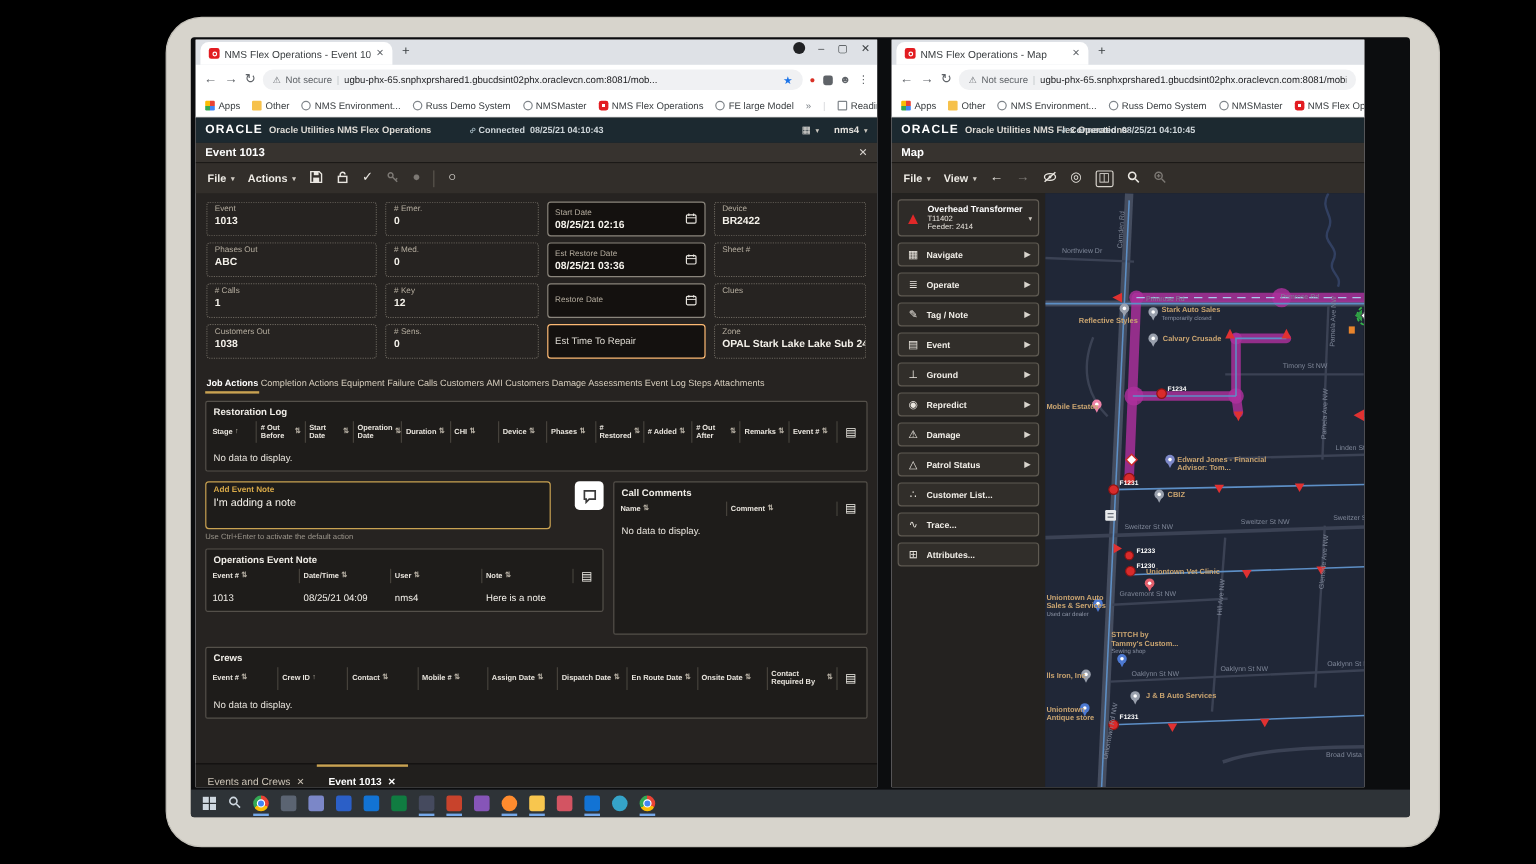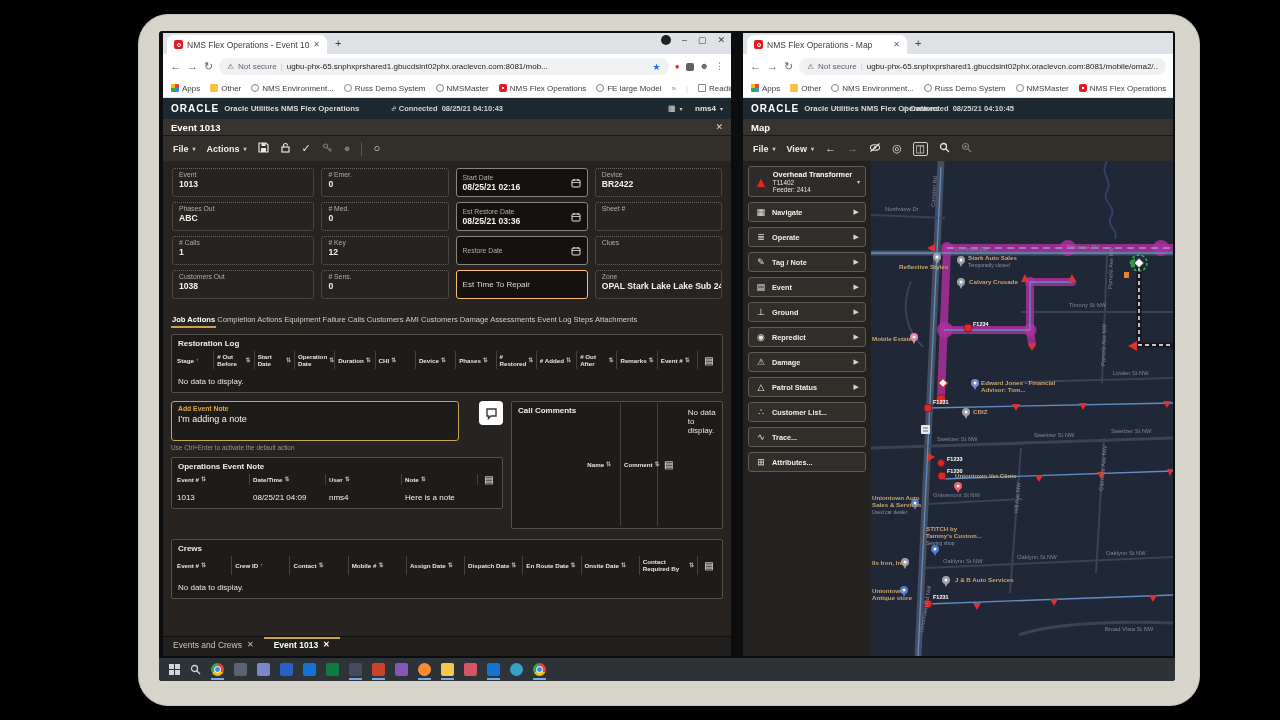--- a/index.html
+++ b/index.html
@@ -1,21 +1,21 @@
 <!DOCTYPE html>
 <html><head>
 <meta charset="utf-8">
 <style>
 *{margin:0;padding:0;box-sizing:border-box}
 body{width:1280px;height:720px;background:#000;font-family:"Liberation Sans",sans-serif;overflow:hidden;position:relative}
 .laptop{position:absolute;left:138px;top:14px;width:1062px;height:692px;background:#d7d4cc;border:1px solid #c4c1b9;border-radius:30px}
 .screen{position:absolute;left:20px;top:16px;width:1016px;height:650px;background:#0c0d0f;overflow:hidden;border-radius:3px}
 .bwin{position:absolute;top:2px;height:623px;background:#fff;display:flex;flex-direction:column;overflow:hidden}
 .bwin.left{left:4px;width:568px}
-.bwin.right{left:584px;width:430px}
+.bwin.right{left:584px;width:394px}
 
 .tabstrip{height:21px;background:#dee1e6;display:flex;align-items:flex-end;padding:2px 4px 0;position:relative;flex:none}
 .tab{height:19px;background:#fff;border-radius:7px 7px 0 0;display:flex;align-items:center;gap:4px;padding:0 7px;width:160px;font-size:8.5px;color:#3c4043}
 .tab .ttl{flex:1;white-space:nowrap;overflow:hidden}
 .fav{width:9px;height:9px;background:#e21c21;border-radius:2px;display:flex;align-items:center;justify-content:center;flex:none}
 .fav i{width:4px;height:4px;border:1.5px solid #fff;border-radius:50%}
 .tclose{color:#5f6368;font-size:8px}
 .newtab{margin:0 8px 5px;color:#3c4043;font-size:11px;line-height:1}
 .winctl{position:absolute;right:6px;top:2px;display:flex;gap:11px;color:#3c4043;font-size:9px;align-items:center}
 .updot{width:10px;height:10px;border-radius:50%;background:#202124}
@@ -81,25 +81,25 @@
 .trow .cell{flex:1;padding:4px 3px;font-size:8px;color:#f2efe9;white-space:nowrap;overflow:hidden}
 .cellsp{width:22px;flex:none}
 .noterow{display:flex;gap:8px;margin-top:8px;align-items:flex-start}
 .noteleft{width:332px;flex:none}
 .ntop{display:flex;align-items:flex-start;gap:20px}
 .notebox{flex:1;border:1.6px solid #c9a252;border-radius:3px;background:#1e1c1a;padding:3px 6px;height:40px}
 .notebox .nlab{font-size:6.8px;color:#d8a948;font-weight:bold}
 .notebox .nval{font-size:9px;color:#f4f1ea;margin-top:2px}
 .cbtn{width:24px;height:24px;background:#fff;border-radius:4px;display:flex;align-items:center;justify-content:center;flex:none}
 .hint{font-size:6.4px;color:#9b958b;margin:3px 0 6px}
-.ccpanel{flex:1;align-self:stretch;display:flex;height:128px}
+.ccpanel{flex:1;align-self:stretch;display:flex;flex-direction:column;height:128px}
 .ccpanel .tempty{flex:1}
 .crews{margin-top:10px}
 .bottombar{position:absolute;left:0;bottom:0;right:0;height:20px;background:#211f1d;border-top:1px solid #121110;display:flex}
-.btab{display:flex;align-items:flex-start;gap:5px;padding:3px 10px 0;font-size:8.5px;color:#cbc3b6}
+.btab{display:flex;align-items:flex-end;gap:5px;padding:3px 10px 0;font-size:8.5px;color:#cbc3b6}
 .btab.act{color:#fff;font-weight:bold;border-top:2px solid #c9a252;padding-top:1px}
 .btab .x{font-size:8px}
 
 .mapwrap{flex:1;display:flex;min-height:0}
 .msidebar{width:128px;background:#242220;padding:5px;display:flex;flex-direction:column;gap:5px;overflow:hidden;flex:none}
 .selcard{background:#2e2b28;border:1px solid #615c54;border-radius:3px;padding:3px 5px;display:flex;gap:5px;align-items:center}
 .selcard .tri{color:#e02828;font-size:14px;line-height:1}
 .selcard .inf{flex:1;min-width:0}
 .l1{font-size:7.4px;font-weight:bold;color:#fff;white-space:nowrap}
 .l2{font-size:6.4px;color:#e8e4dd}

